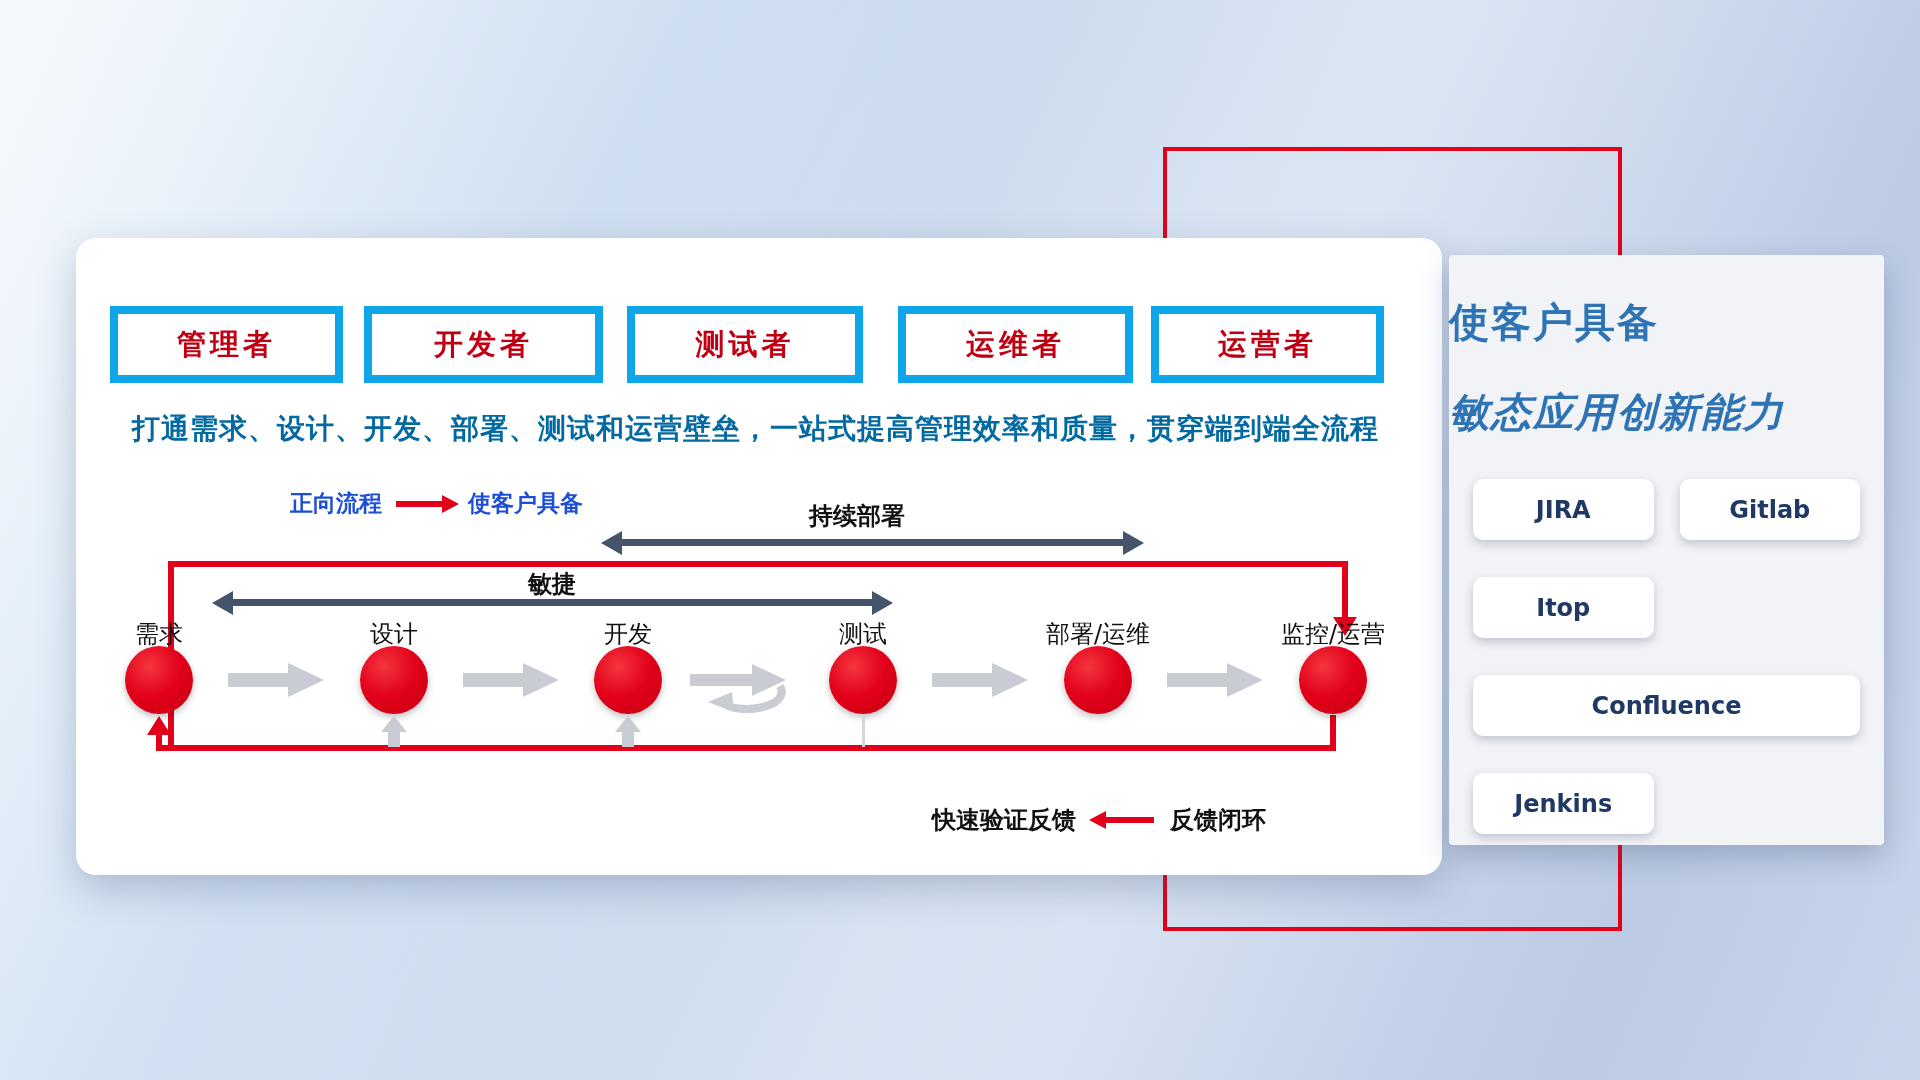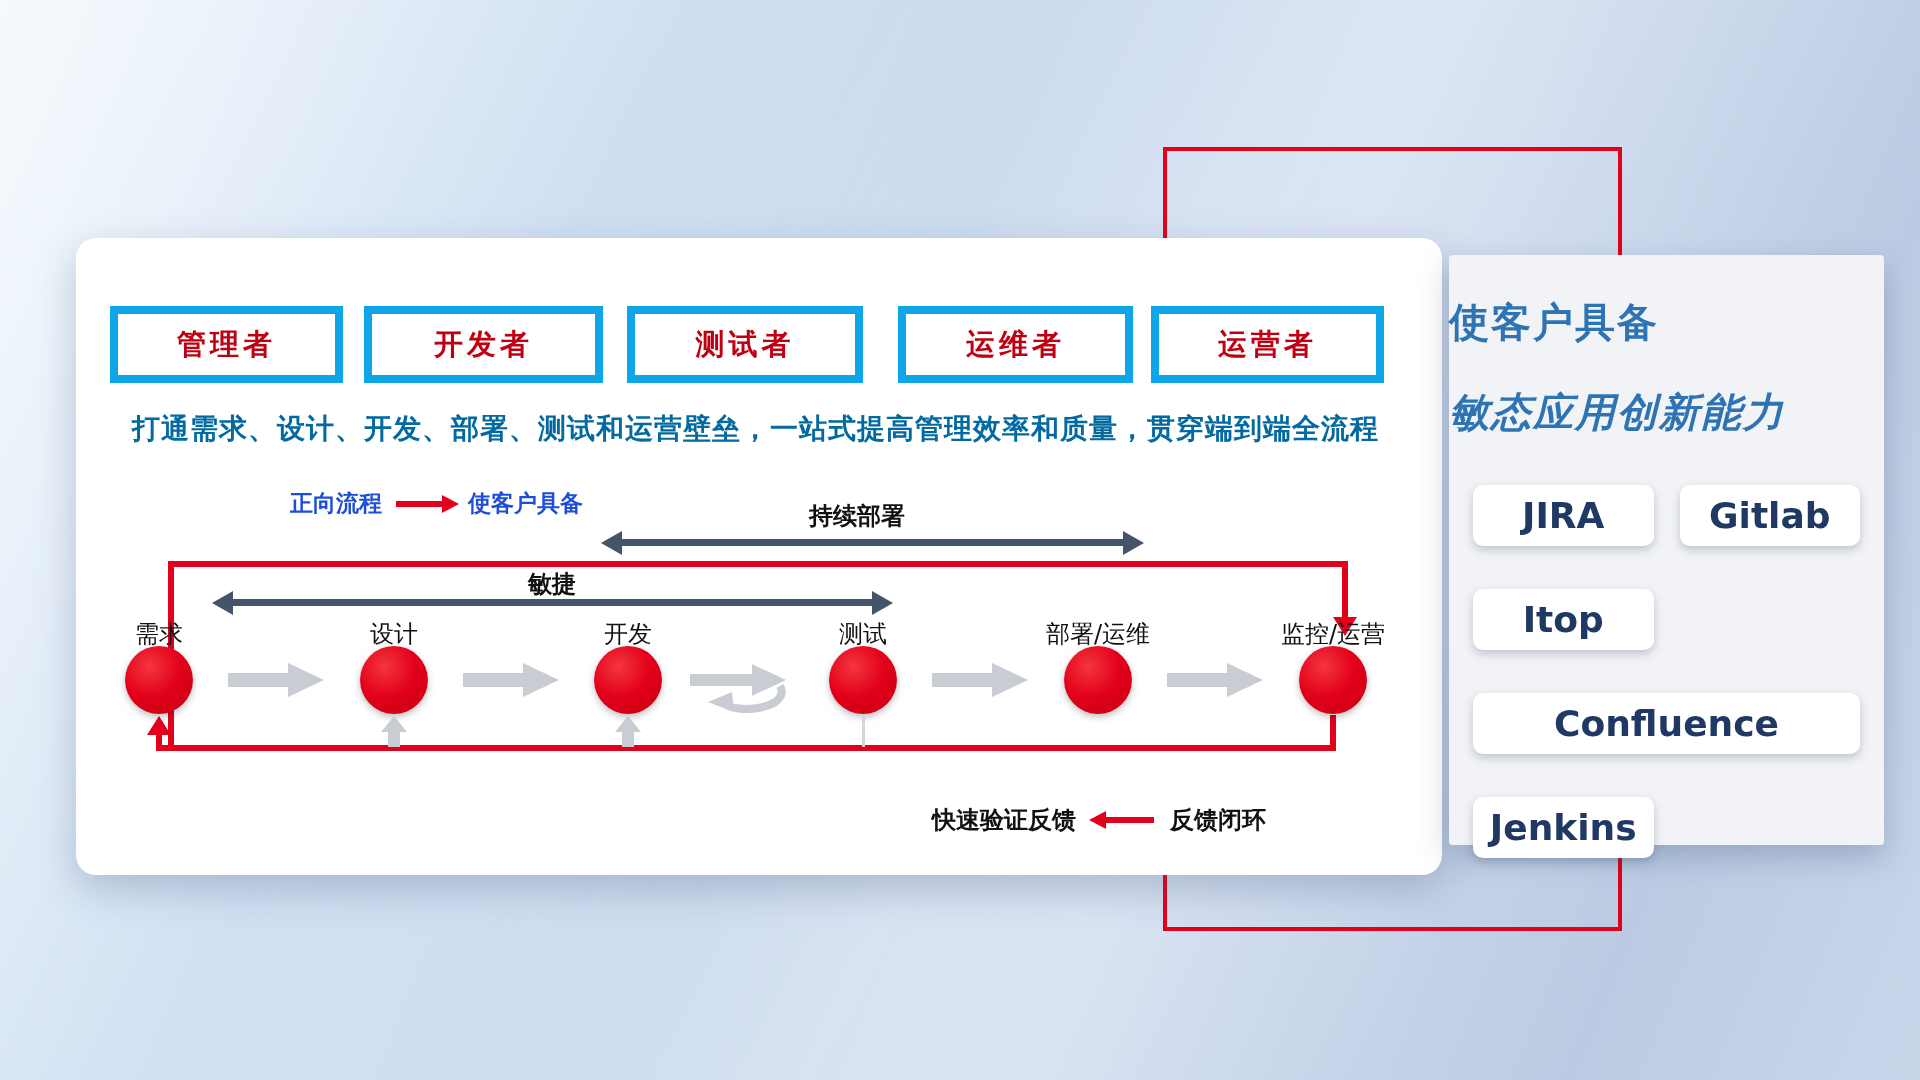--- a/index.html
+++ b/index.html
@@ -70,21 +70,21 @@
     border-top:9px solid transparent; border-bottom:9px solid transparent; border-right:17px solid #e2001a; }
 
   .panel { position:absolute; left:1449px; top:255px; width:435px; height:590px; background:#f2f3f6;
     border-radius:4px; box-shadow:0 12px 30px rgba(60,80,120,.30); z-index:3; }
   .panel-title { position:absolute; width:100%; text-align:left; color:#2e74b5; font-weight:700;
     font-size:40px; letter-spacing:2px; }
   .pt1 { top:40px; } .pt2 { top:130px;font-style:italic; }
   .tools { position:absolute; left:24px; top:224px; width:387px; display:grid;
     grid-template-columns:1fr 1fr; column-gap:26px; row-gap:37px; }
   .tool-btn { height:61px; background:#fff; border-radius:10px; box-shadow:0 4px 10px rgba(40,60,90,.25);
-    display:flex; align-items:center; justify-content:center; color:#1f3864; font-weight:700; font-size:36px;margin-top:6px; }
+    display:flex; align-items:center; justify-content:center; color:#1f3864; font-weight:700; font-size:24px; }
   .tool-wide { grid-column:1 / -1; }
 </style>
 </head>
 <body>
 
 <div class="canvas">
 
   <div class="red-frame"></div>
 
   <div class="white-card">

